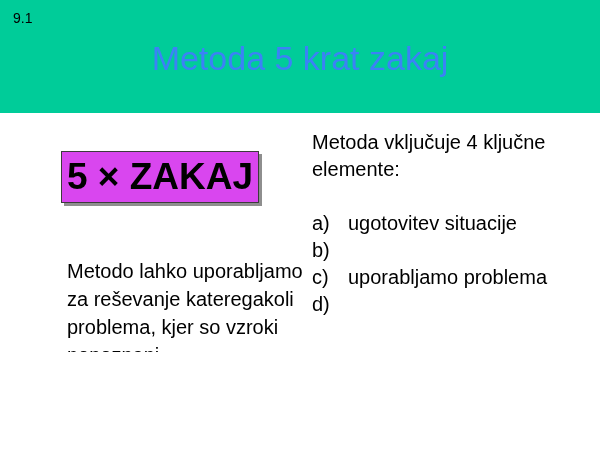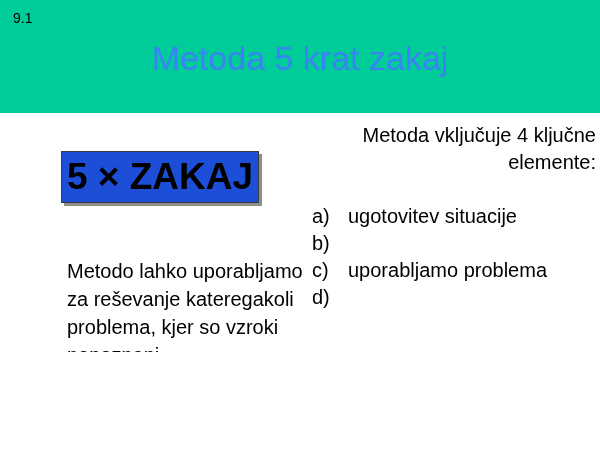--- a/index.html
+++ b/index.html
@@ -43,21 +43,21 @@
     font-weight: 400;
     color: #3b82f6;
     white-space: nowrap;
   }
   .highlight-box {
     position: absolute;
     left: 61px;
     top: 151px;
     width: 196px;
     height: 50px;
-    background: #1d4ed8;
+    background: #d946ef;
     border: 1px solid #3c3c3c;
     box-shadow: 3px 3px 0 #8e8e8e;
     display: flex;
     align-items: center;
     justify-content: center;
   }
   .highlight-label {
     font-size: 37px;
     font-weight: 700;
     letter-spacing: 0px;
@@ -74,22 +74,21 @@
   }
   .right-column {
     position: absolute;
     left: 312px;
     top: 122px;
     width: 284px;
     font-size: 20px;
     line-height: 27px;
   }
   .right-intro {
-    margin: 0 0 27px 0;
-    text-align: right;
+    margin: 7px 0 27px 0;
   }
   .key-list {
     margin: 0;
     padding: 0;
     list-style: none;
   }
   .key-item {
     display: flex;
     align-items: flex-start;
   }

